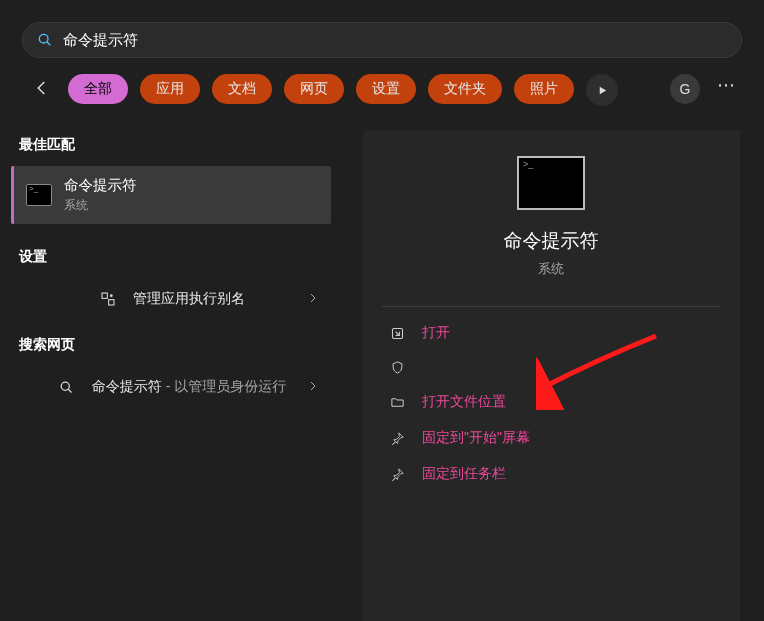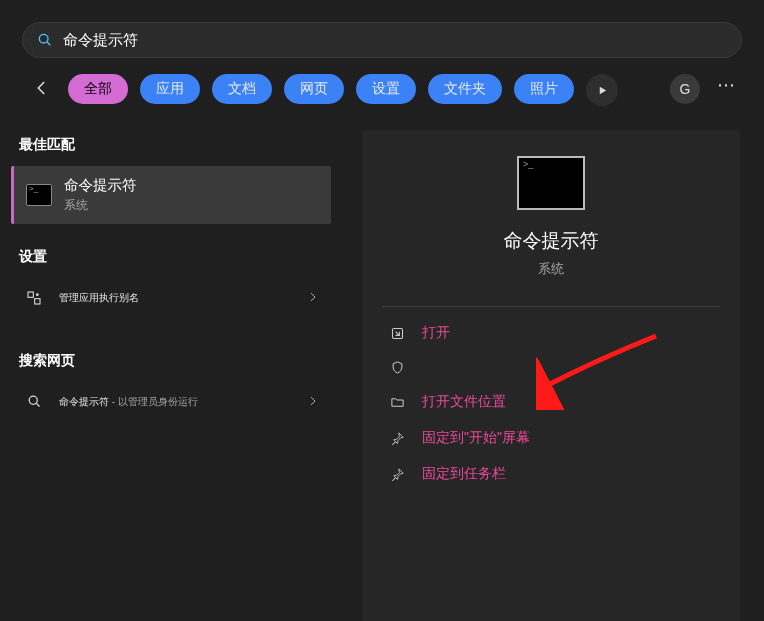--- a/index.html
+++ b/index.html
@@ -47,21 +47,21 @@
     gap: 12px;
   }
   .back-arrow {
     width: 28px; height: 28px;
     display: flex; align-items: center; justify-content: center;
     color: #ccc;
     cursor: pointer;
   }
   .pill {
     padding: 6px 16px;
-    background: #3b82f6;
+    background: #c2410c;
     border-radius: 16px;
     font-size: 14px;
     color: #e8e8e8;
     cursor: pointer;
   }
   .pill.active {
     background: #d36bd3;
     color: #000;
   }
   .play-pill {
@@ -111,24 +111,25 @@
     content: ">_";
     position: absolute; left: 2px; top: -1px;
     font-size: 8px; color: #aaa;
   }
   .bm-text .title { font-size: 14.5px; }
   .bm-text .sub { font-size: 12px; color: #a5a5a5; margin-top: 2px; }
 
   .row-item {
     display: flex; align-items: center;
     padding: 12px 12px;
-    font-size: 10px;
+    font-size: 14px;
     color: #e8e8e8;
     cursor: pointer;
     position: relative;
+    justify-content: center;
   }
   .row-item .ricon { width: 22px; display:flex; justify-content:center; margin-right: 14px; }
   .row-item .chev {
     position: absolute; right: 12px; top: 50%; transform: translateY(-50%);
     color: #aaa;
   }
   .inline-sub { color: #a5a5a5; }
 
   
   .right-panel {
@@ -236,21 +237,21 @@
         </svg>
     </span>
     <span>管理应用执行别名</span>
     <span class="chev">
       <svg width="12" height="12" viewBox="0 0 24 24">
           <path d="M8 4l8 8-8 8" fill="none" stroke="#aaa" stroke-width="2"></path>
         </svg>
     </span>
   </div>
 
-  <div class="section-head" style="margin-top:28px">搜索网页</div>
+  <div class="section-head" style="margin-top:10px">搜索网页</div>
 
   <div class="row-item">
     <span class="ricon">
       <svg width="15" height="15" viewBox="0 0 24 24">
           <circle cx="10" cy="10" r="6.5" fill="none" stroke="#ddd" stroke-width="2"></circle>
           <line x1="15" y1="15" x2="20" y2="20" stroke="#ddd" stroke-width="2"></line>
         </svg>
     </span>
     <span>
       <span>命令提示符</span><span class="inline-sub"> - 以管理员身份运行</span>

